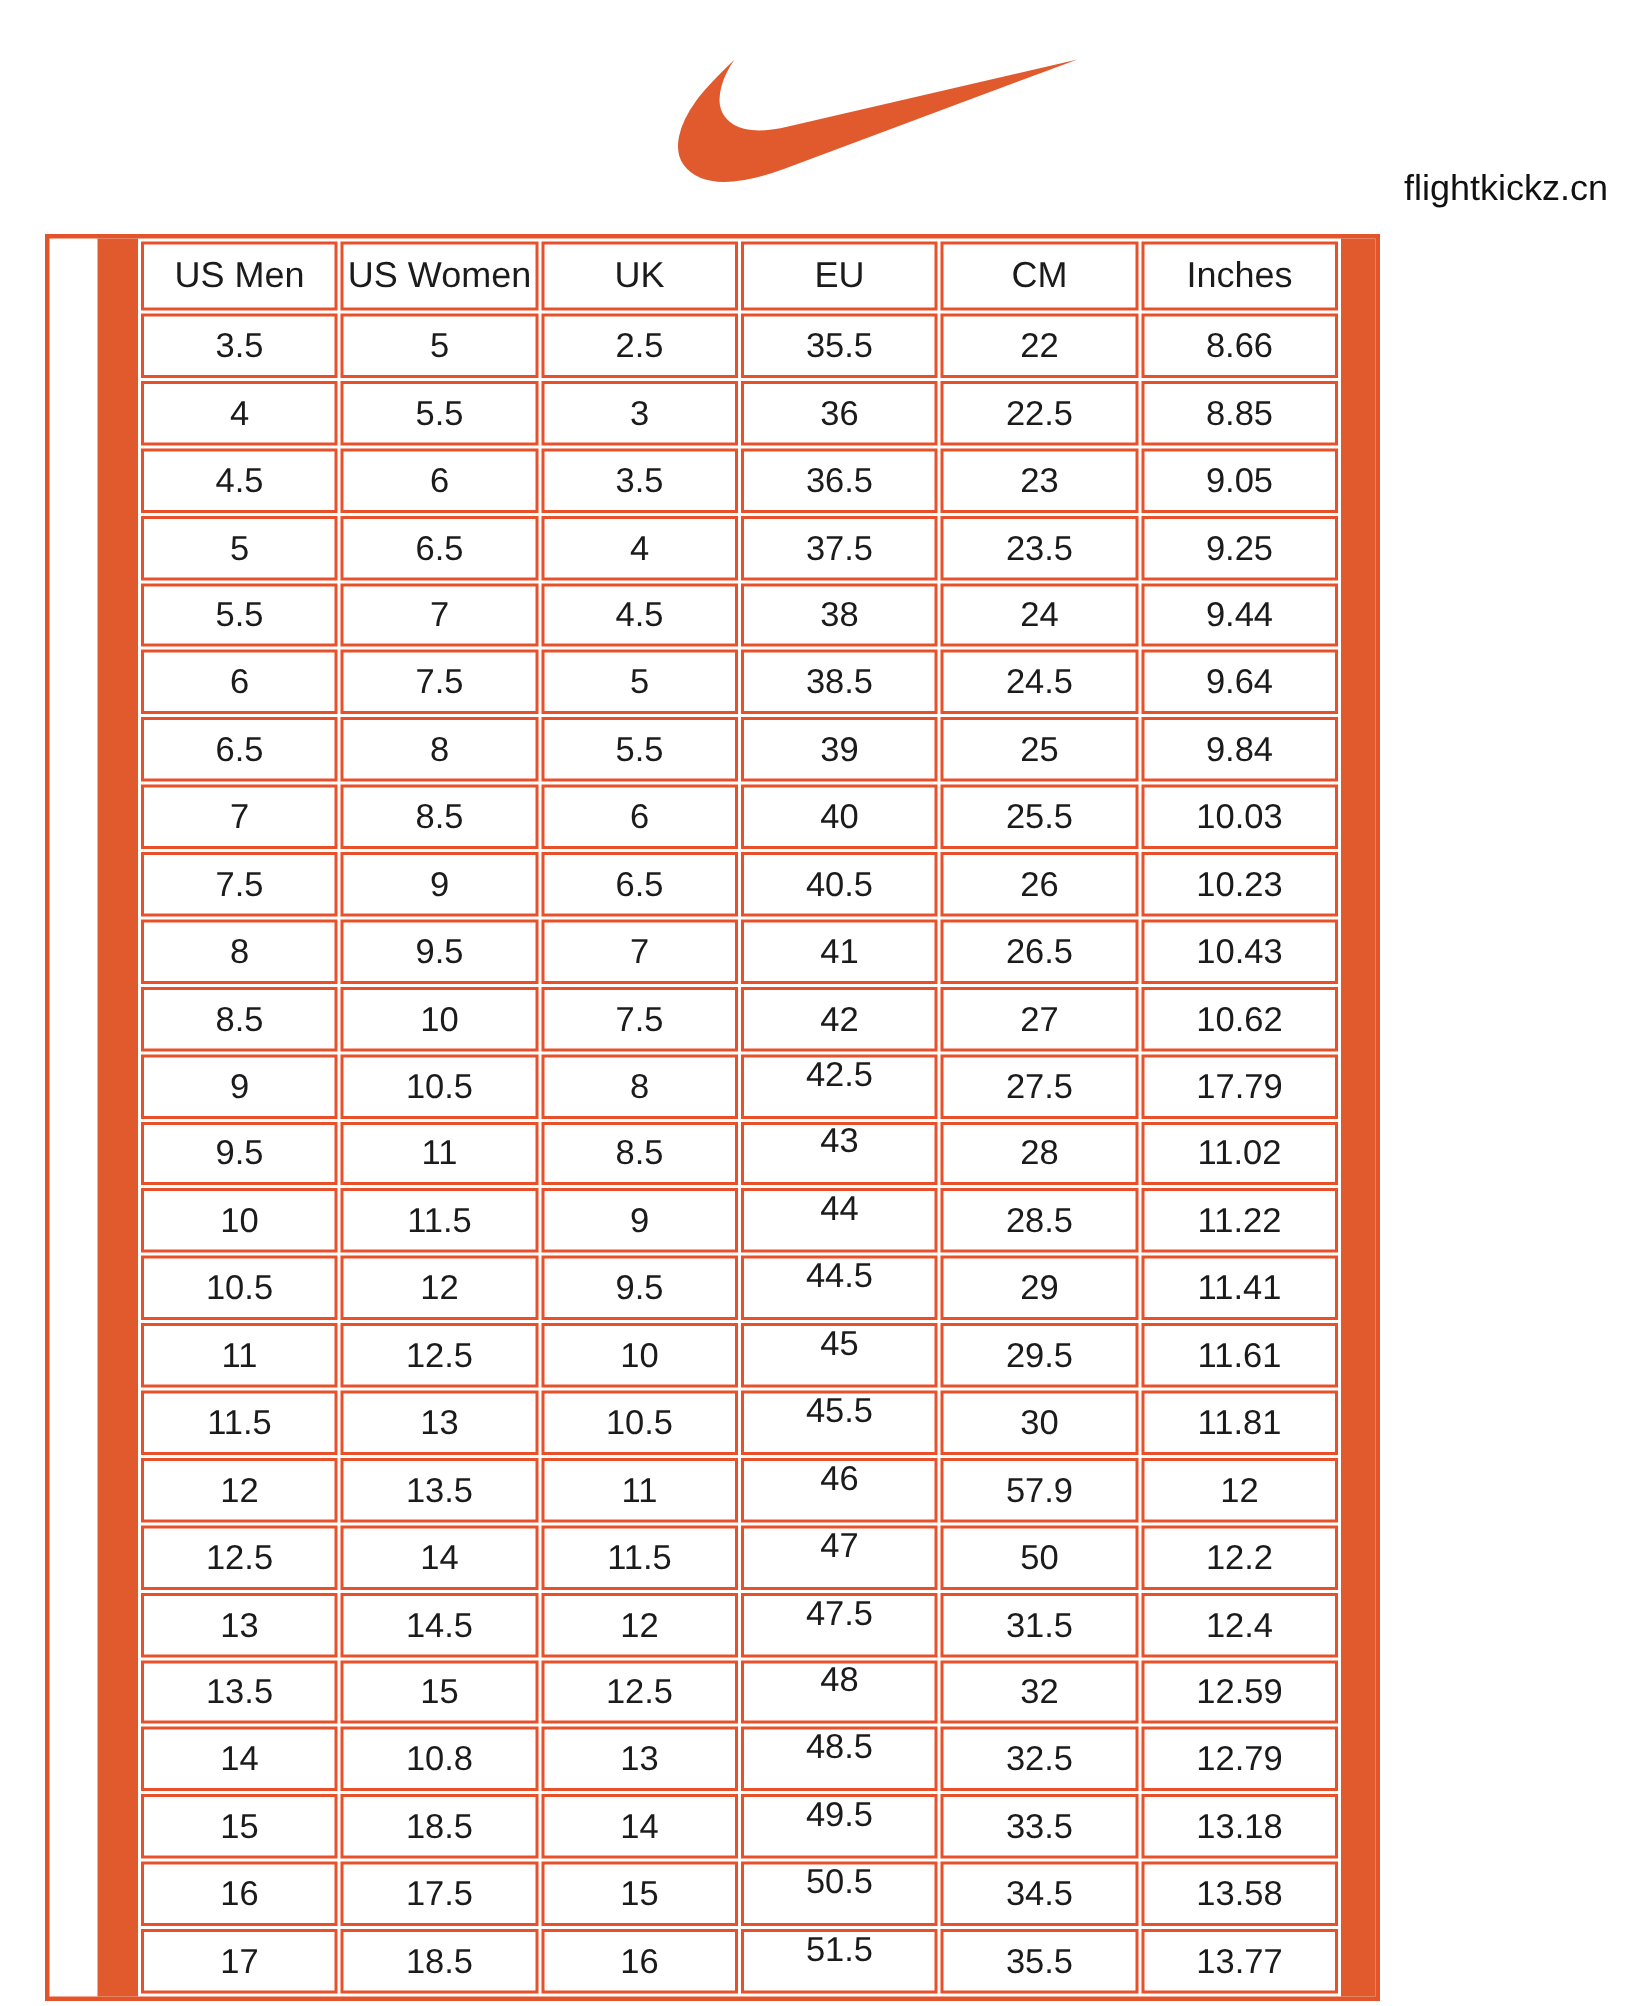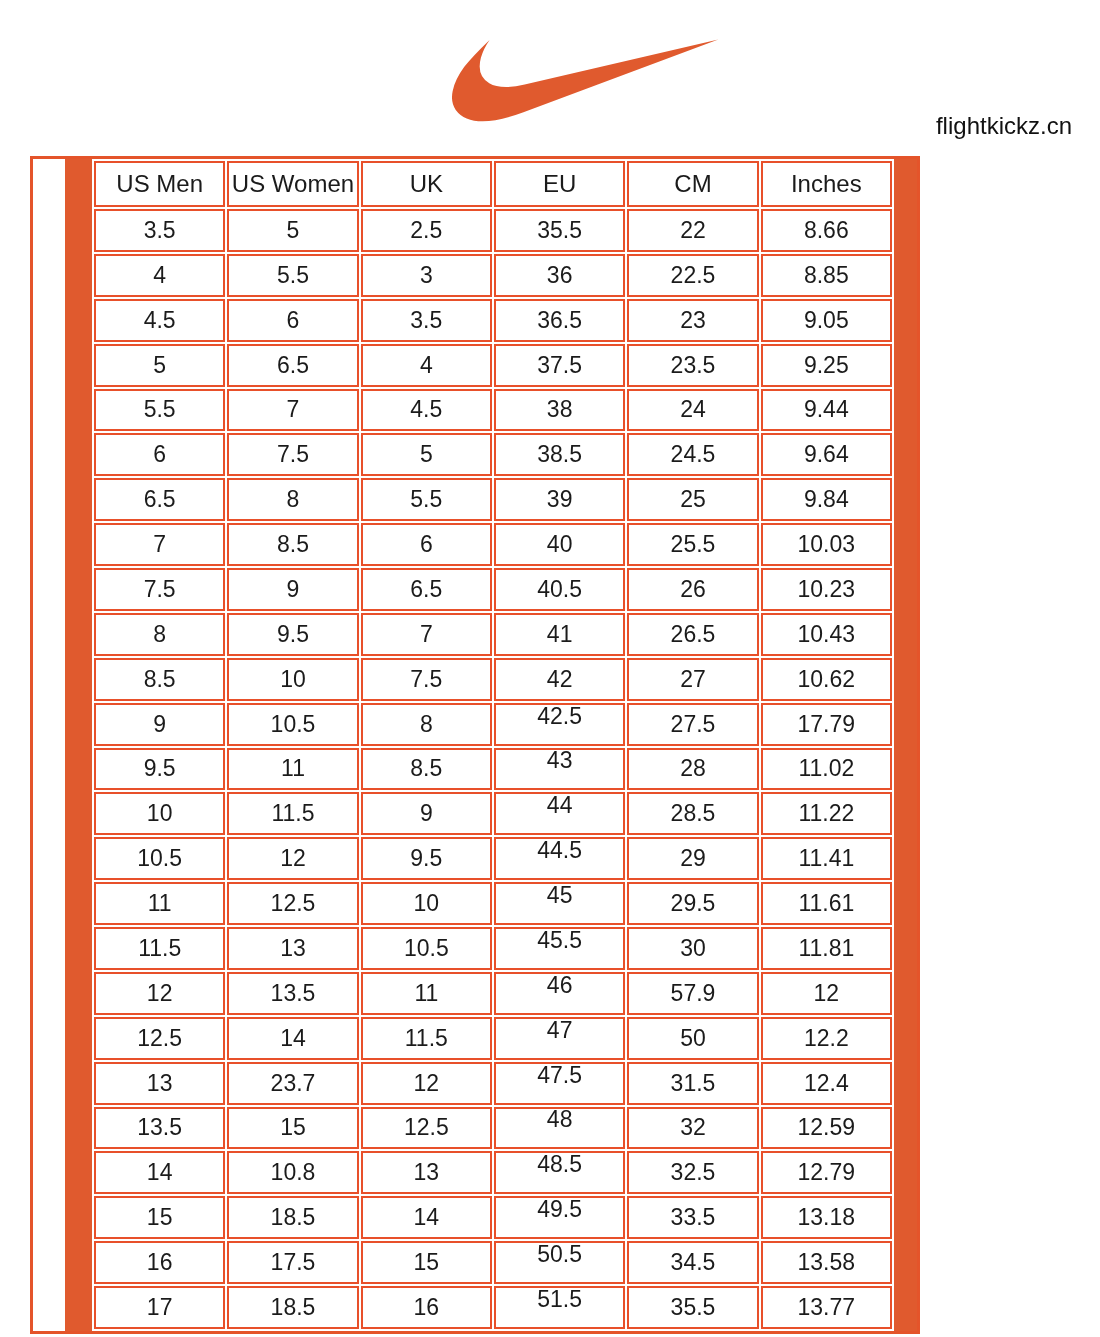--- a/index.html
+++ b/index.html
@@ -253,21 +253,21 @@
           <tr>
             <td><span>12.5</span></td>
             <td><span>14</span></td>
             <td><span>11.5</span></td>
             <td class="eu-raised"><span>47</span></td>
             <td><span>50</span></td>
             <td><span>12.2</span></td>
           </tr>
           <tr>
             <td><span>13</span></td>
-            <td><span>23.7</span></td>
+            <td><span>14.5</span></td>
             <td><span>12</span></td>
             <td class="eu-raised"><span>47.5</span></td>
             <td><span>31.5</span></td>
             <td><span>12.4</span></td>
           </tr>
           <tr>
             <td><span>13.5</span></td>
             <td><span>15</span></td>
             <td><span>12.5</span></td>
             <td class="eu-raised"><span>48</span></td>

